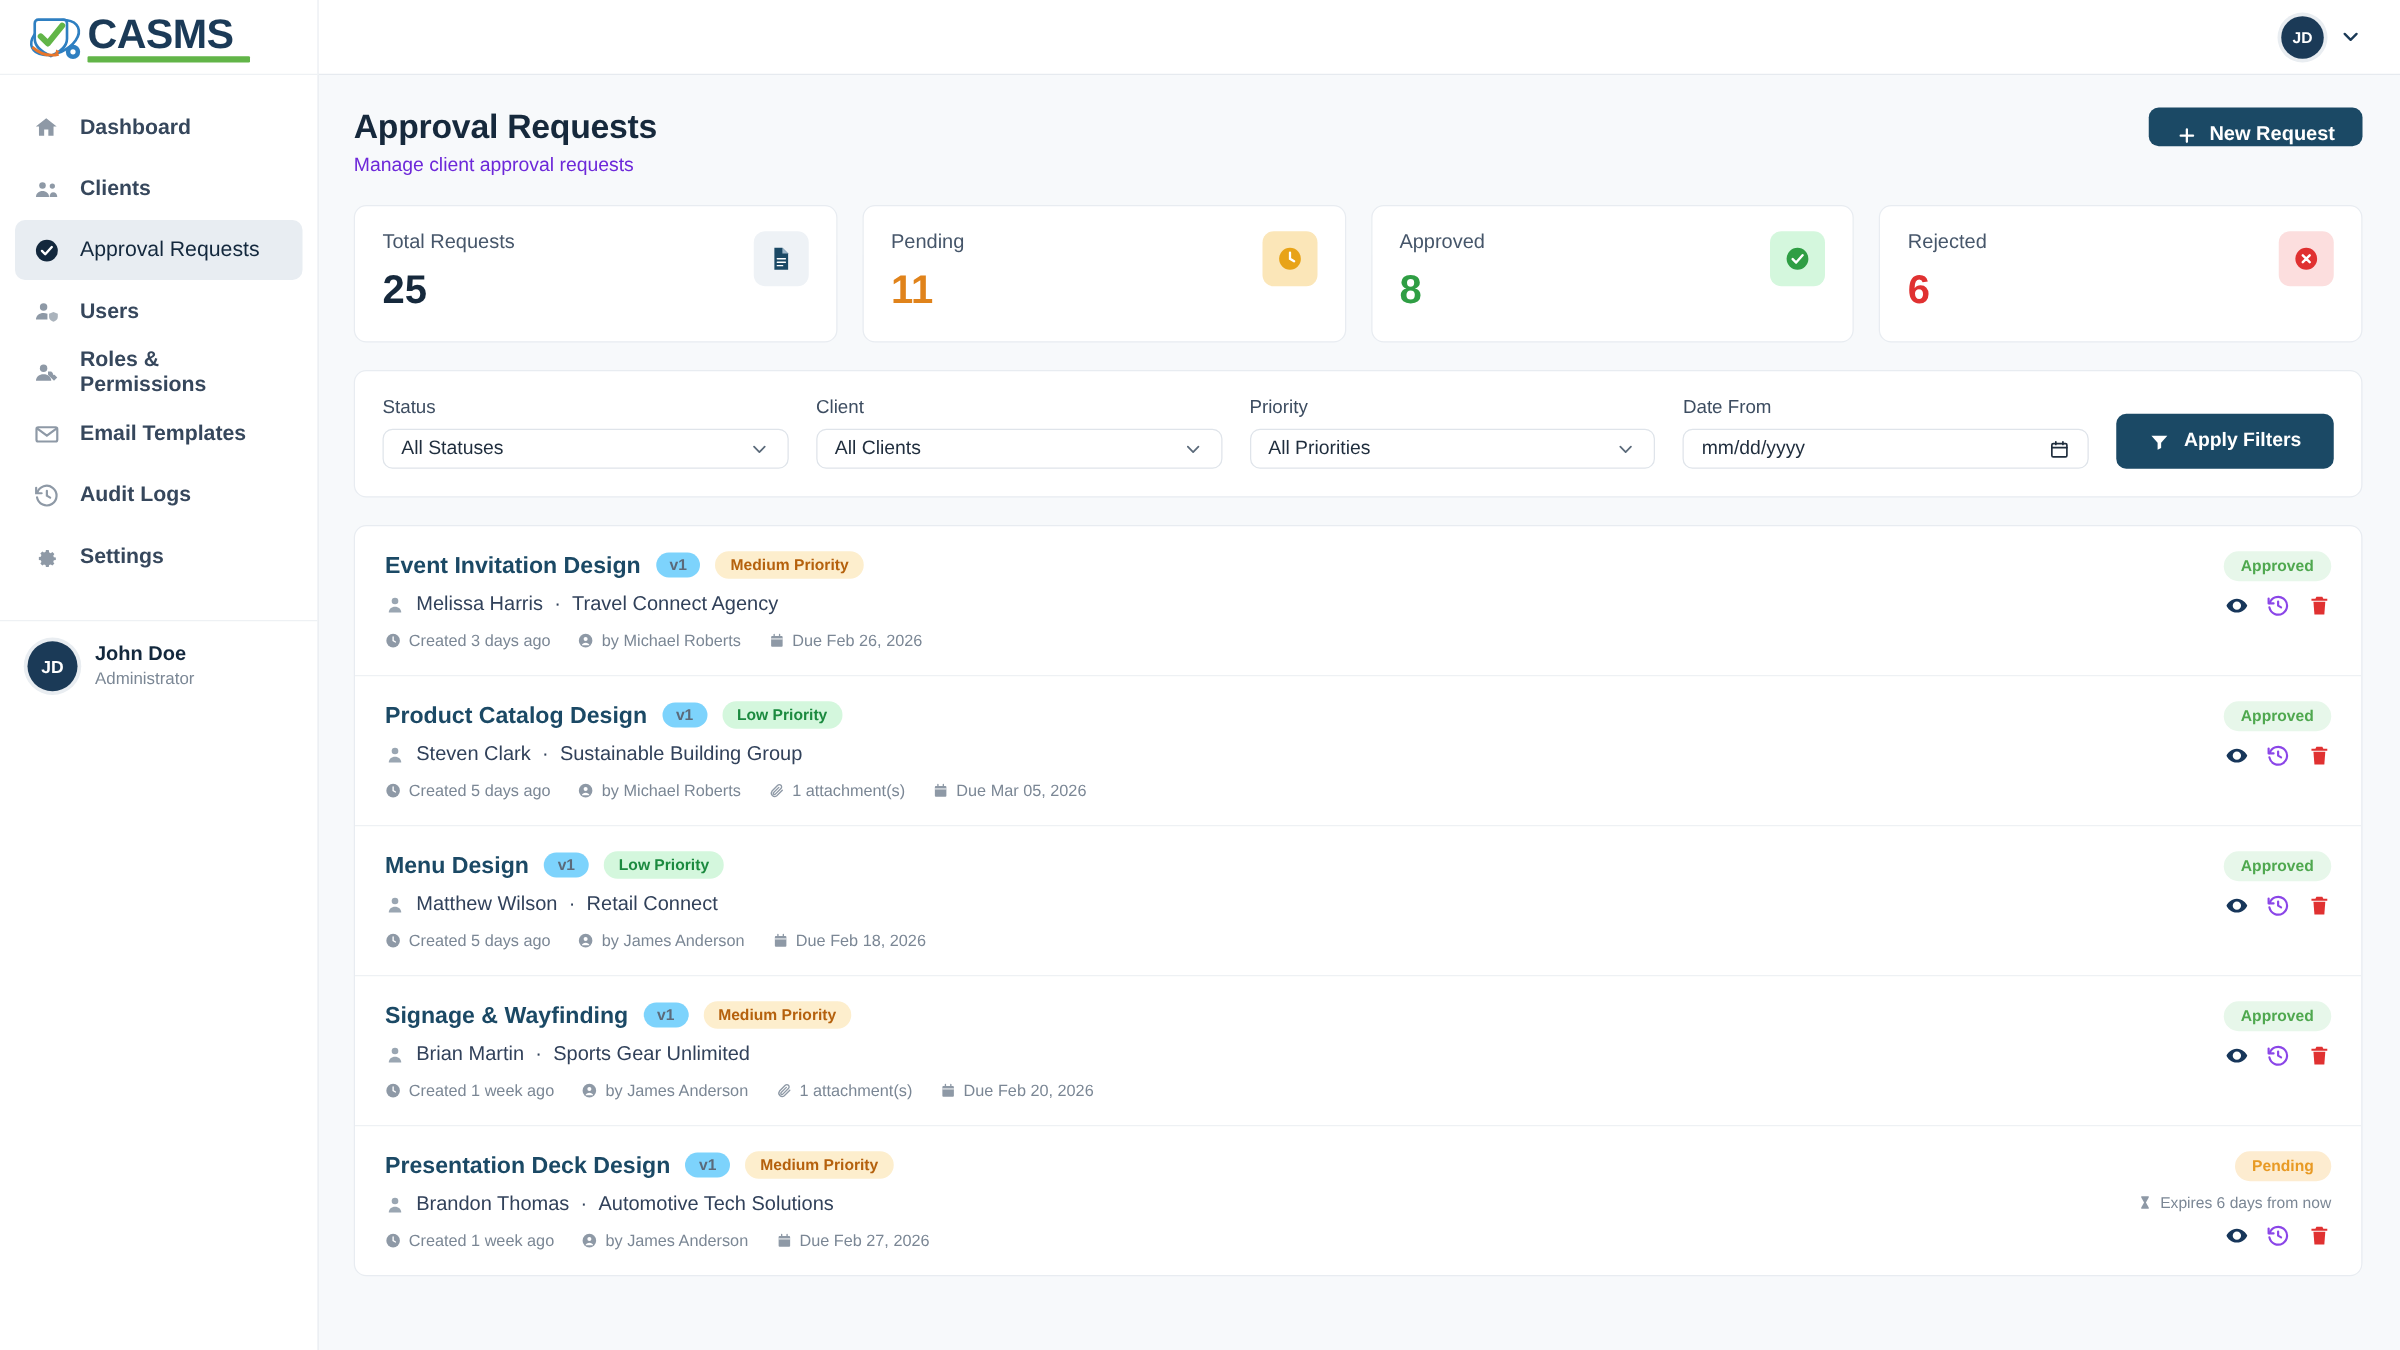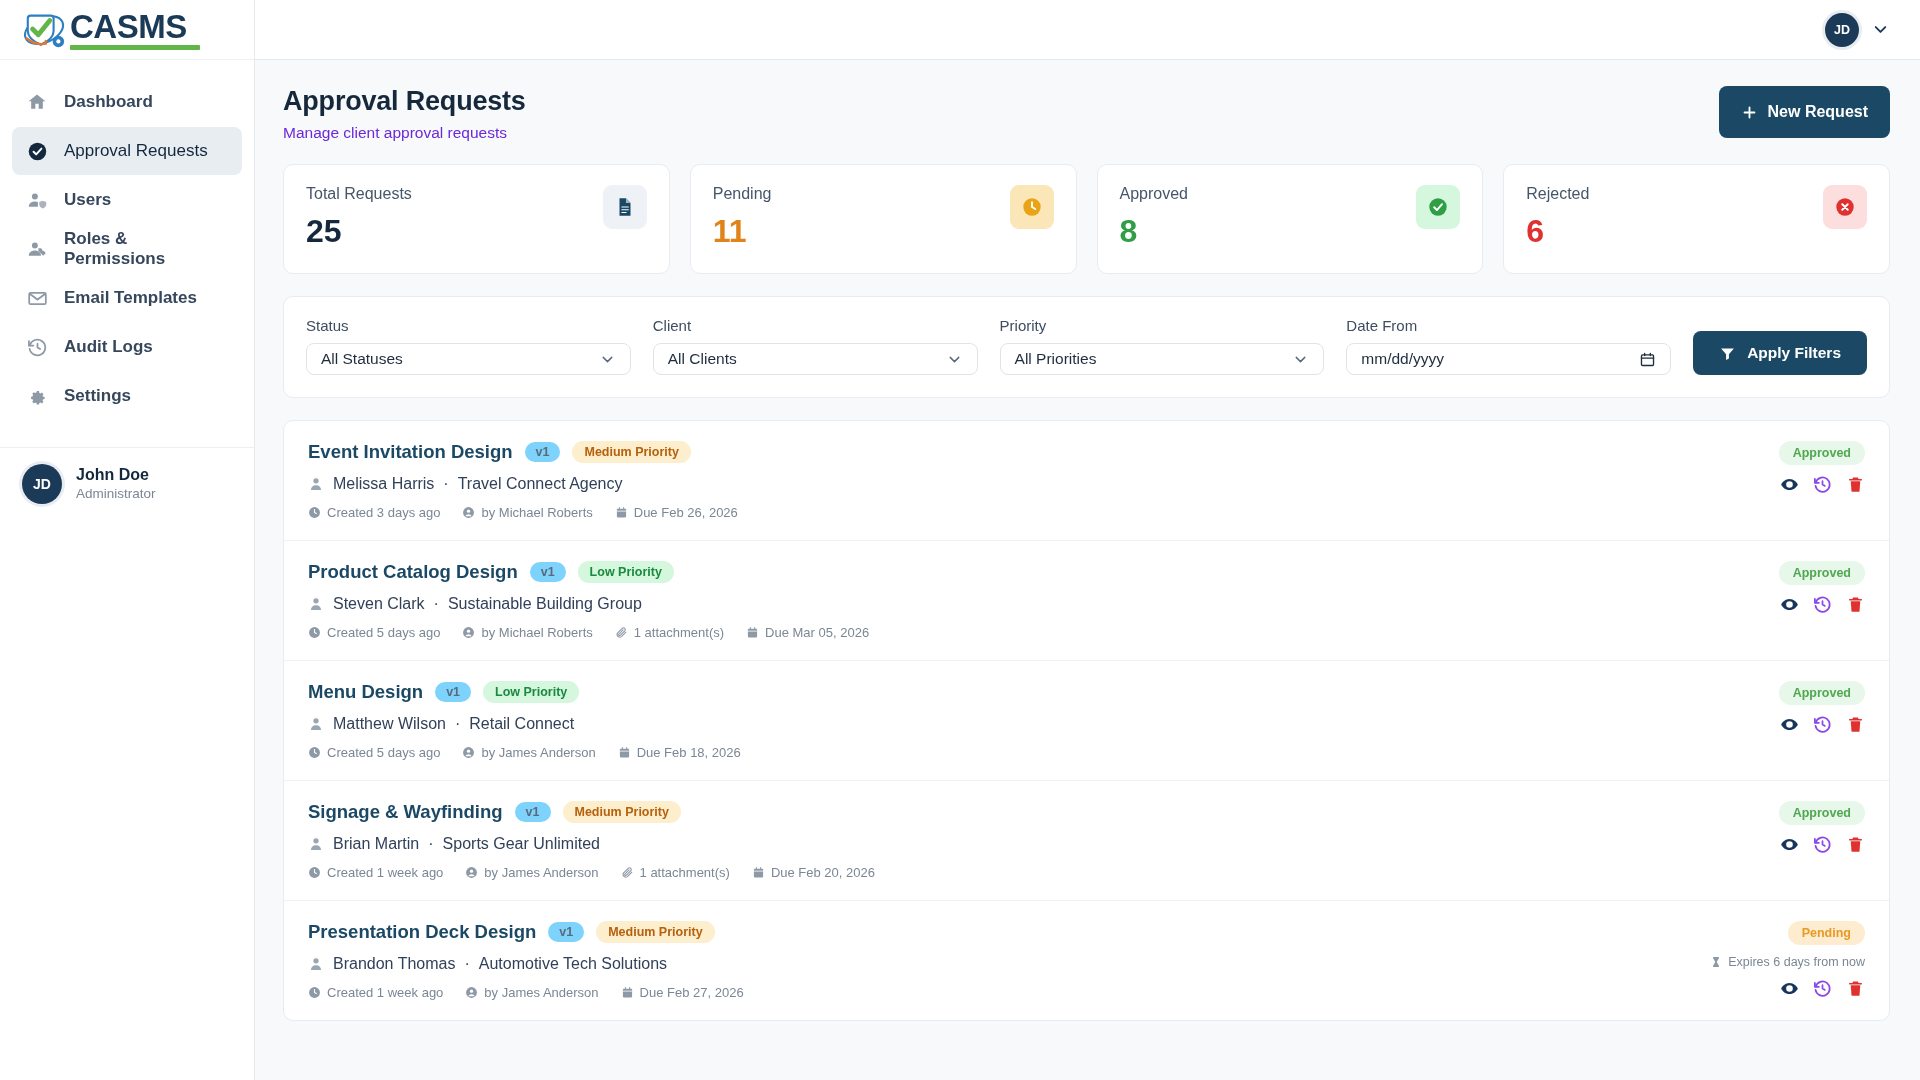--- a/index.html
+++ b/index.html
@@ -75,23 +75,23 @@
     box-shadow: 0 0 0 3px #e9edf1;
   }
   .chev { color: #1b3a57; cursor: pointer; display: flex; }
 
   .content { flex: 1; padding: 26px 30px 0 28px; overflow: hidden; }
 
   .page-head { display: flex; align-items: flex-start; justify-content: space-between; }
   .page-title { font-size: 27px; font-weight: 700; color: #16293c; letter-spacing: -0.2px; }
   .page-sub { font-size: 15.5px; color: #6d28d9; margin-top: 7px; }
   .btn-primary {
-    display: inline-flex; align-items: center; gap: 10px;
+    display: inline-flex; align-items: flex-end; gap: 10px;
     background: #1b4965; color: #fff; border: none; cursor: pointer;
-    padding: 0 22px; height: 52px; border-radius: 8px;
+    padding: 0 22px; height: 31px; border-radius: 8px;
     font-size: 16px; font-weight: 600; font-family: inherit;
   }
 
   
   .stats { display: grid; grid-template-columns: repeat(4, 1fr); gap: 20px; margin-top: 22px; }
   .stat-card {
     background: #fff; border: 1px solid #e8ecf1; border-radius: 10px;
     padding: 20px 22px; height: 110px;
     display: flex; align-items: flex-start; justify-content: space-between;
   }
@@ -193,20 +193,31 @@
 
       <div class="nav-item">
         <span class="nav-ico">
           <svg viewBox="0 0 24 24" width="20" height="20" fill="currentColor">
               <path d="M12 3 2 11h3v9h5v-6h4v6h5v-9h3z"></path>
             </svg>
         </span>
         <span>Dashboard</span>
       </div>
 
+      <div class="nav-item">
+        <span class="nav-ico">
+          <svg viewBox="0 0 24 24" width="21" height="21" fill="currentColor">
+              <circle cx="8" cy="8.5" r="3"></circle>
+              <circle cx="17" cy="9" r="2.4"></circle>
+              <path d="M2 19c0-3.3 2.7-5.5 6-5.5s6 2.2 6 5.5z"></path>
+              <path d="M14.5 19c0-2.6 1.3-4.4 3.3-4.4 2.1 0 3.7 1.7 3.7 4.4z"></path>
+            </svg>
+        </span>
+        <span>Clients</span>
+      </div>
 
       <div class="nav-item active">
         <span class="nav-ico">
           <svg viewBox="0 0 24 24" width="21" height="21" fill="currentColor">
               <circle cx="12" cy="12" r="10"></circle>
               <path d="M7.5 12.3l3 3 6-6.6" fill="none" stroke="#fff" stroke-width="2.2" stroke-linecap="round" stroke-linejoin="round"></path>
             </svg>
         </span>
         <span>Approval Requests</span>
       </div>

